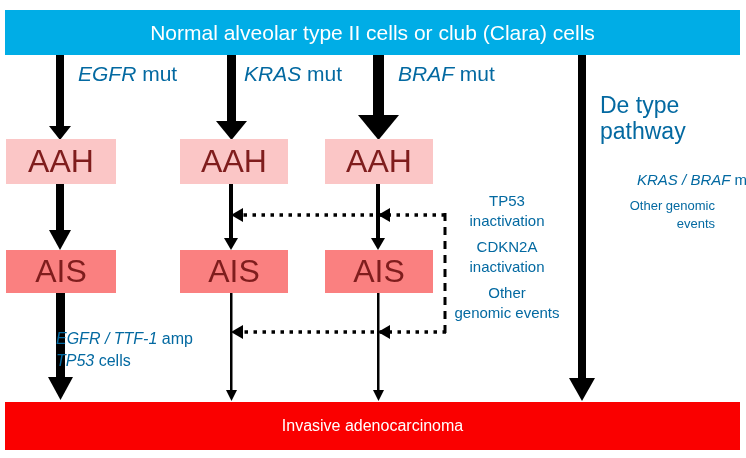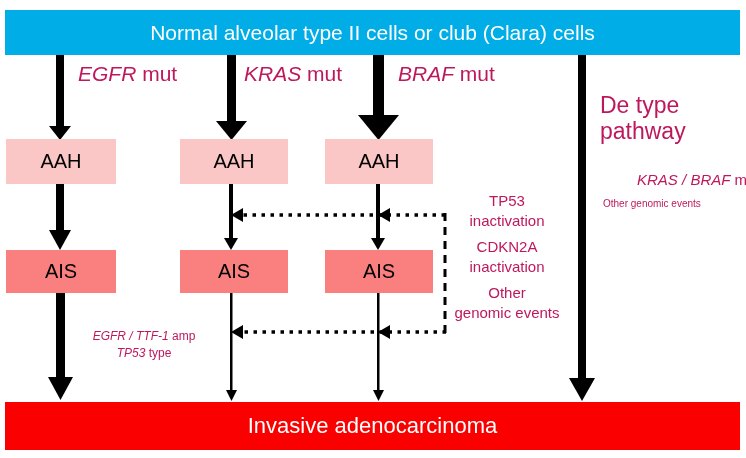--- a/index.html
+++ b/index.html
@@ -41,88 +41,87 @@
     height: 45px;
     background: #00ade6;
     font-size: 21px;
   }
   #bottom-bar {
     left: 5px;
     top: 402px;
     width: 735px;
     height: 48px;
     background: #fa0000;
-    font-size: 22px;
+    font-size: 16px;
   }
 
   
   .lesion {
     position: absolute;
     display: flex;
     align-items: center;
     justify-content: center;
-    color: #000000;
-    font-size: 20px;
+    color: #7f1d1d;
+    font-size: 32px;
     white-space: nowrap;
   }
   .aah { background: #fbc6c6; }
   .ais { background: #fa8080; }
 
   #aah-1 { left: 6px;   top: 139px; width: 110px; height: 45px; }
   #aah-2 { left: 180px; top: 139px; width: 108px; height: 45px; }
   #aah-3 { left: 325px; top: 139px; width: 108px; height: 45px; }
   #ais-1 { left: 6px;   top: 250px; width: 110px; height: 43px; }
   #ais-2 { left: 180px; top: 250px; width: 108px; height: 43px; }
   #ais-3 { left: 325px; top: 250px; width: 108px; height: 43px; }
 
   
   .label {
     position: absolute;
-    color: #be185d;
+    color: #0369a1;
     white-space: nowrap;
     line-height: 1.12;
   }
   .gene { font-style: italic; }
 
   #lbl-egfr-mut { left: 78px;  top: 62px;  font-size: 21px; }
   #lbl-kras-mut { left: 244px; top: 62px;  font-size: 21px; }
   #lbl-braf-mut { left: 398px; top: 62px;  font-size: 21px; }
 
   #lbl-denovo {
     left: 600px; top: 92px;
     font-size: 23px;
     line-height: 1.15;
     white-space: normal;
     width: 130px;
   }
   #lbl-denovo-genes { left: 637px; top: 172px; font-size: 15px; }
   #lbl-denovo-other {
     left: 603px; top: 197px;
-    font-size: 10px;
-    text-align: left;
+    font-size: 13px;
+    text-align: right;
     width: 112px;
     white-space: normal;
     line-height: 1.35;
   }
 
   #lbl-mid-events {
     left: 452px; top: 191px;
     width: 110px;
     font-size: 15px;
     text-align: center;
     white-space: normal;
     line-height: 1.3;
   }
   #lbl-mid-events .grp { margin-bottom: 7px; }
   #lbl-mid-events .grp:last-child { margin-bottom: 0; }
 
   #lbl-col1-events {
-    left: 64px; top: 328px;
-    font-size: 12px;
-    text-align: center;
+    left: 56px; top: 328px;
+    font-size: 16px;
     width: 160px;
     white-space: normal;
     line-height: 1.4;
   }
 </style>
 </head>
 <body>
 
 <div id="diagram">
 
@@ -244,21 +243,21 @@
       <span>inactivation</span>
     </div>
     <div class="grp">
       <span>Other</span><br>
       <span>genomic events</span>
     </div>
   </div>
 
   <div class="label" id="lbl-col1-events">
     <span class="gene">EGFR</span><span class="gene"> / </span><span class="gene">TTF-1</span><span> amp</span><br>
-    <span class="gene">TP53</span><span> type</span>
+    <span class="gene">TP53</span><span> cells</span>
   </div>
 
   <div class="label" id="lbl-denovo">De type pathway</div>
   <div class="label" id="lbl-denovo-genes">
     <span class="gene">KRAS</span><span class="gene"> / </span><span class="gene">BRAF</span><span> mut</span>
   </div>
   <div class="label" id="lbl-denovo-other">Other genomic events</div>
 
   <div class="bar" id="bottom-bar">
     <span>Invasive adenocarcinoma</span>

